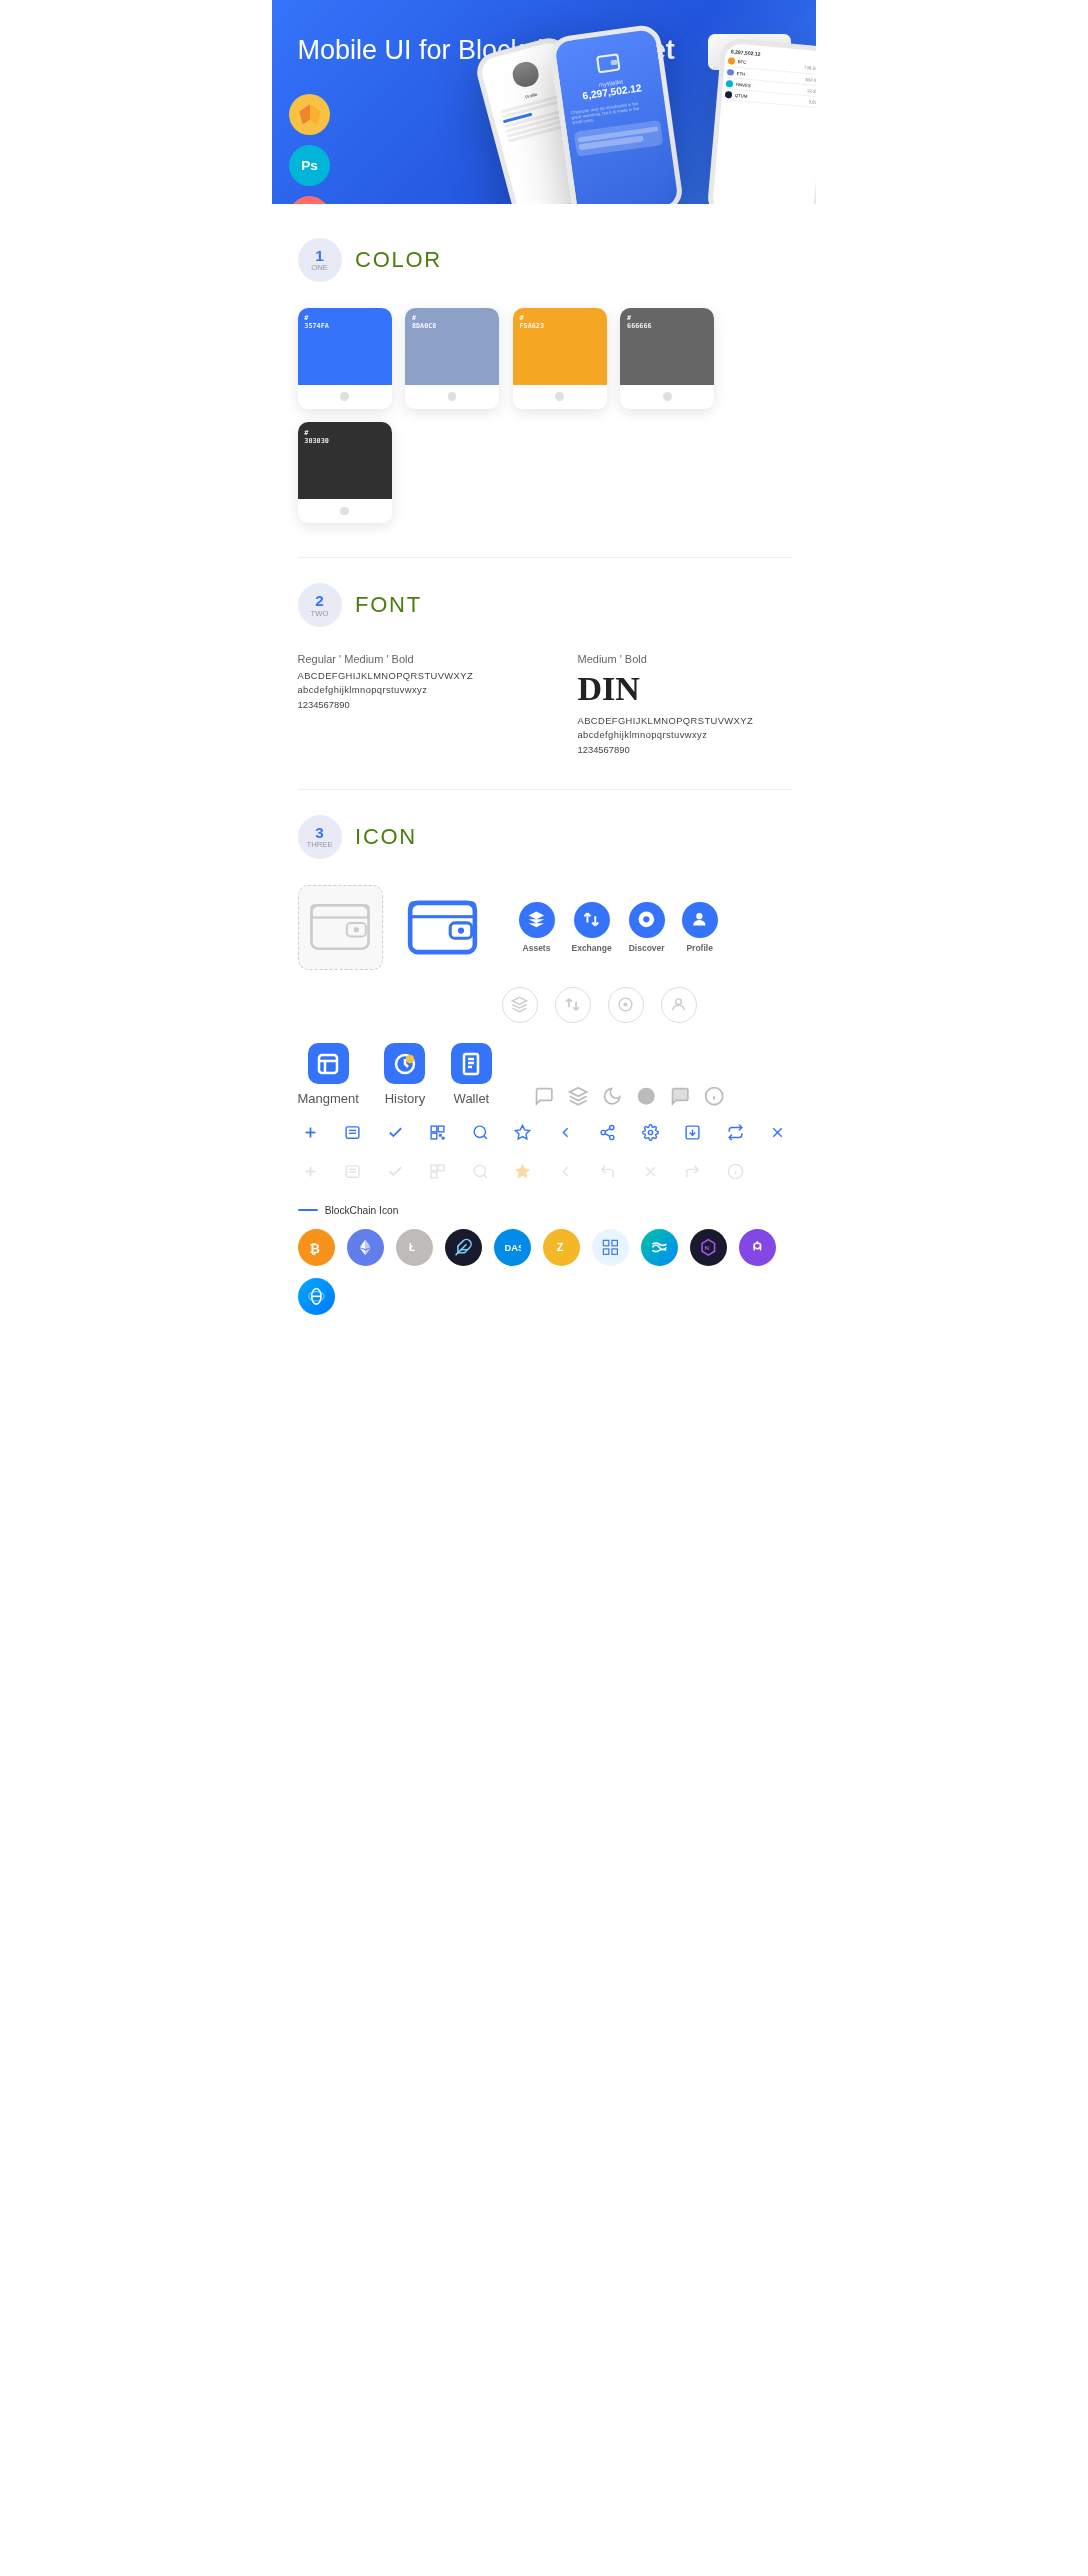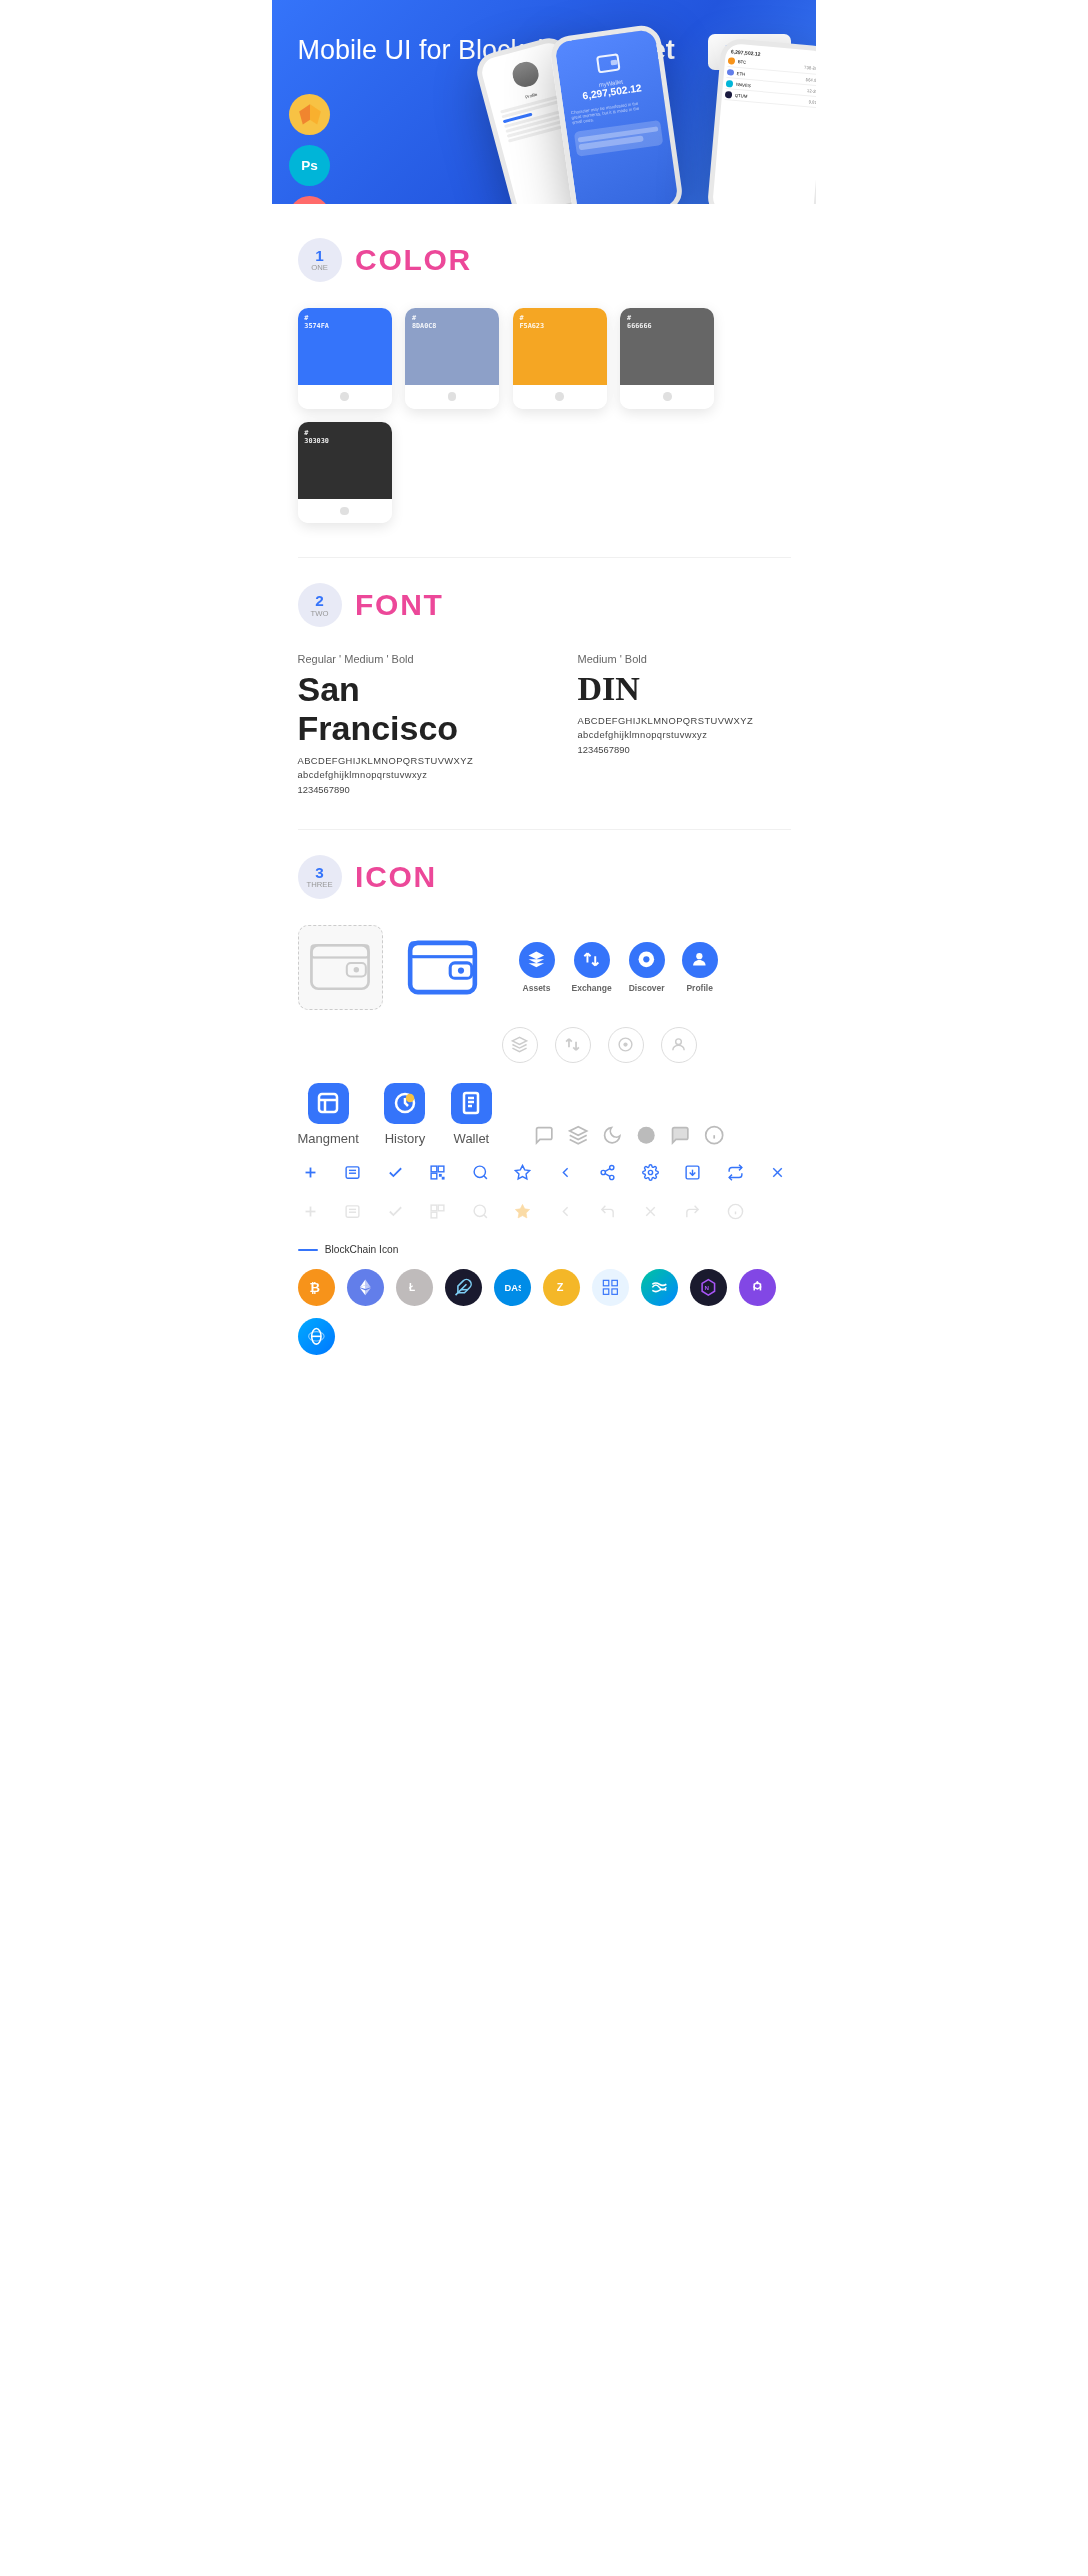--- a/index.html
+++ b/index.html
@@ -149,23 +149,23 @@
       font-weight: 700;
       color: #3574FA;
       line-height: 1;
     }
     .section-number .label {
       font-size: 7.7px;
       color: #999;
       font-weight: 500;
     }
     .section-title {
-      font-size: 30px;
-      font-weight: 700;
-      color: #ec4899;
+      font-size: 22px;
+      font-weight: 400;
+      color: #4d7c0f;
       letter-spacing: 1.7px;
     }
 
     
     .color-swatches {
       display: flex;
       gap: 13.6px;
       flex-wrap: wrap;
       margin-bottom: 34px;
     }
@@ -561,21 +561,20 @@
       <span class="num">2</span>
       <span class="label">TWO</span>
     </div>
     <span class="section-title">FONT</span>
   </div>
 
   <div class="font-section">
     <div class="font-row">
       <div class="font-block">
         <div class="font-meta">Regular ' Medium ' Bold</div>
-        <div class="font-name-sf">San Francisco</div>
         <div class="font-alphabet">ABCDEFGHIJKLMNOPQRSTUVWXYZ</div>
         <div class="font-alphabet">abcdefghijklmnopqrstuvwxyz</div>
         <div class="font-numbers">1234567890</div>
       </div>
       <div class="font-block">
         <div class="font-meta">Medium ' Bold</div>
         <div class="font-name-din">DIN</div>
         <div class="font-alphabet">ABCDEFGHIJKLMNOPQRSTUVWXYZ</div>
         <div class="font-alphabet">abcdefghijklmnopqrstuvwxyz</div>
         <div class="font-numbers">1234567890</div>

